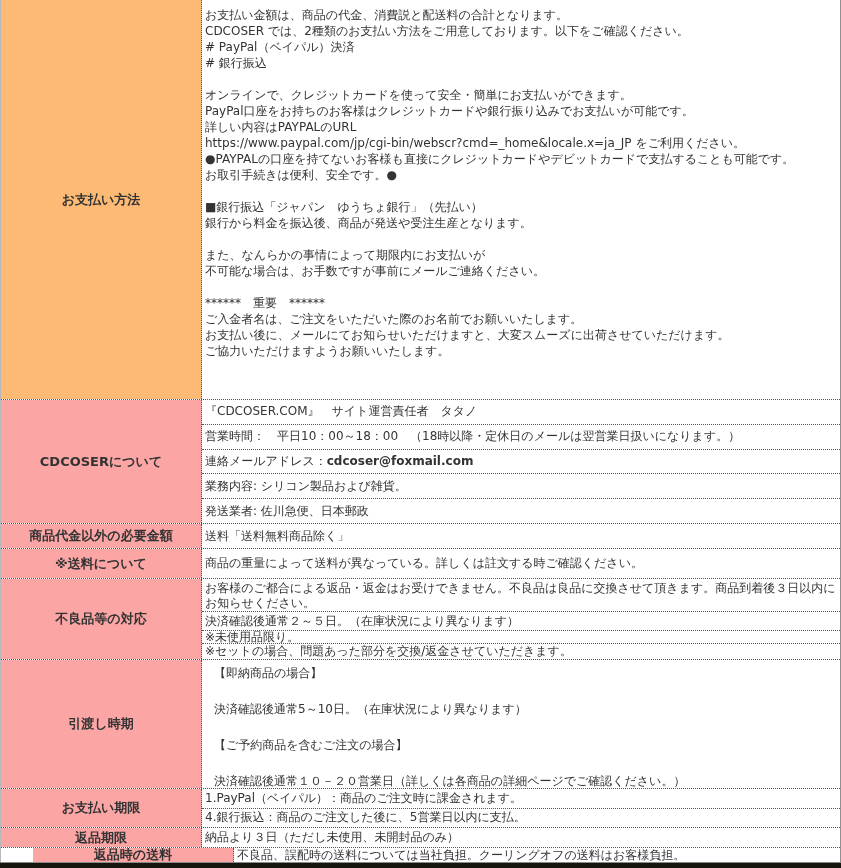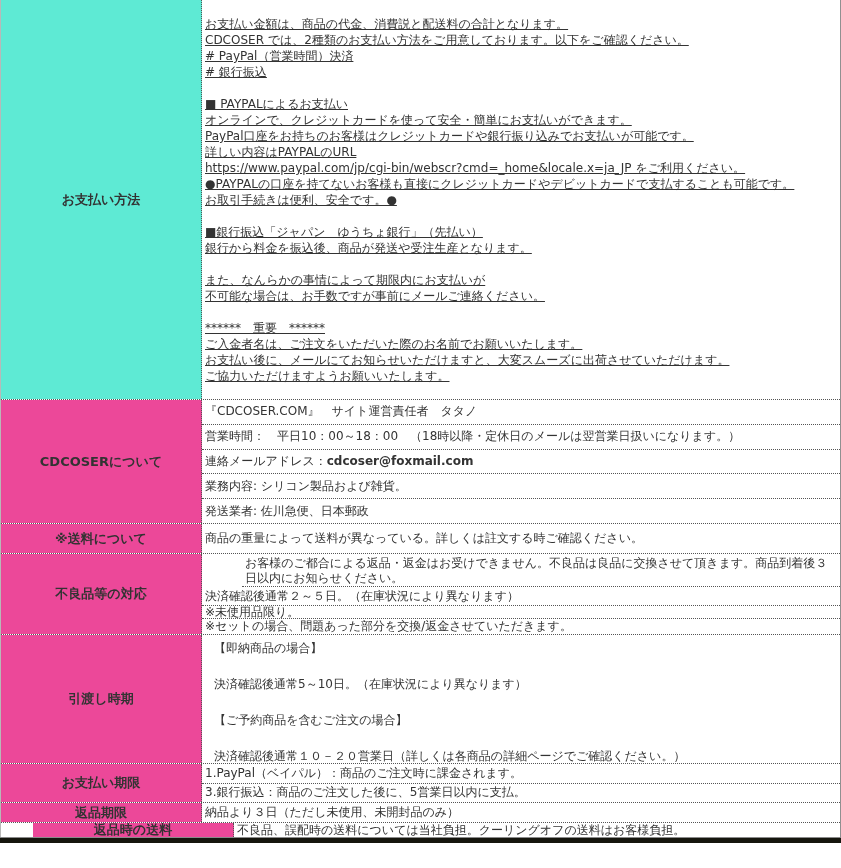--- a/index.html
+++ b/index.html
@@ -15,33 +15,33 @@
     width: 841px;
     border-left: 1px solid #b8b8b8;
     border-right: 1px solid #909090;
     background: #ffffff;
   }
   .row { display: flex; overflow: hidden; }
   .row + .row { border-top: 1px dotted #555555; }
   .cell-label {
     flex: 0 0 201px; max-width: 201px;
     border-right: 1px dotted #555555;
-    background: #ec4899;
+    background: #fca5a5;
     display: flex; align-items: center; justify-content: center;
     text-align: center;
     font-weight: bold; font-size: 13px;
     padding: 2px 4px;
   }
-  .row-payment .cell-label { background: #5eead4; }
+  .row-payment .cell-label { background: #fdba74; }
   .cell-content { flex: 1 1 auto; min-width: 0; overflow: hidden; }
   .cell-content.v-center { display: flex; align-items: center; padding: 0 3px; }
   .cell-content.stack { display: flex; flex-direction: column; justify-content: space-between; }
 
   .tline { line-height: 16px; min-height: 16px; padding: 0 3px; }
-  .pad-top { padding-top: 16px; text-decoration: underline; }
+  .pad-top { padding-top: 7px; }
 
   .srow {
     display: flex; align-items: center;
     padding: 0 3px;
     border-bottom: 1px dotted #555555;
     line-height: 15px;
   }
   .srow:last-child { border-bottom: none; }
   .srow.grow { flex: 1 1 auto; }
 
@@ -49,21 +49,21 @@
   .row-payment   { height: 399px; }
   .row-about     { height: 124px; }
   .row-extrafee  { height: 25px; }
   .row-shipnote  { height: 30px; }
   .row-defects   { height: 81px; }
   .row-delivery  { height: 129px; }
   .row-deadline  { height: 39px; }
   .row-retlimit  { height: 20px; }
   .row-retship   { height: 15px; padding-left: 32px; }
 
-  .row-defects .sub-0 { height: 33px; align-items: flex-start; padding-top: 2px; margin-left: 40px; }
+  .row-defects .sub-0 { height: 33px; align-items: flex-start; padding-top: 2px; }
   .row-defects .sub-1 { height: 19px; }
   .row-defects .sub-2 { height: 13px; }
   .row-defects .sub-3 { flex: 1 1 auto; }
 
   .tline6 { line-height: 18px; min-height: 18px; padding: 0 12px; }
   .pad-top6 { padding-top: 4px; }
 
   .email-bold { font-weight: bold; }
 
   .footer-bar {
@@ -76,24 +76,23 @@
 <body>
 
 <div class="screen">
   <div class="policy-table">
 
     <div class="row row-payment">
       <div class="cell-label">お支払い方法</div>
       <div class="cell-content pad-top">
         <div class="tline">お支払い金額は、商品の代金、消費説と配送料の合計となります。</div>
         <div class="tline">CDCOSER では、2種類のお支払い方法をご用意しております。以下をご確認ください。</div>
-        <div class="tline"># PayPal（営業時間）決済</div>
+        <div class="tline"># PayPal（ベイパル）決済</div>
         <div class="tline"># 銀行振込</div>
         <div class="tline"></div>
-        <div class="tline">■ PAYPALによるお支払い</div>
         <div class="tline">オンラインで、クレジットカードを使って安全・簡単にお支払いができます。</div>
         <div class="tline">PayPal口座をお持ちのお客様はクレジットカードや銀行振り込みでお支払いが可能です。</div>
         <div class="tline">詳しい内容はPAYPALのURL</div>
         <div class="tline">https://www.paypal.com/jp/cgi-bin/webscr?cmd=_home&amp;locale.x=ja_JP をご利用ください。</div>
         <div class="tline">●PAYPALの口座を持てないお客様も直接にクレジットカードやデビットカードで支払することも可能です。</div>
         <div class="tline">お取引手続きは便利、安全です。●</div>
         <div class="tline"></div>
         <div class="tline">■銀行振込「ジャパン　ゆうちょ銀行」（先払い）</div>
         <div class="tline">銀行から料金を振込後、商品が発送や受注生産となります。</div>
         <div class="tline"></div>
@@ -114,20 +113,24 @@
         <div class="srow grow">営業時間：　平日10：00～18：00　（18時以降・定休日のメールは翌営業日扱いになります。）</div>
         <div class="srow grow">
           <span>連絡メールアドレス：</span>
             <span class="email-bold">cdcoser@foxmail.com</span>
         </div>
         <div class="srow grow">業務内容: シリコン製品および雑貨。</div>
         <div class="srow grow">発送業者: 佐川急便、日本郵政</div>
       </div>
     </div>
 
+    <div class="row row-extrafee">
+      <div class="cell-label">商品代金以外の必要金額</div>
+      <div class="cell-content v-center">送料「送料無料商品除く」</div>
+    </div>
 
     <div class="row row-shipnote">
       <div class="cell-label">※送料について</div>
       <div class="cell-content v-center">商品の重量によって送料が異なっている。詳しくは註文する時ご確認ください。</div>
     </div>
 
     <div class="row row-defects">
       <div class="cell-label">不良品等の対応</div>
       <div class="cell-content stack">
         <div class="srow sub-0">お客様のご都合による返品・返金はお受けできません。不良品は良品に交換させて頂きます。商品到着後３日以内にお知らせください。</div>
@@ -147,21 +150,21 @@
         <div class="tline6">【ご予約商品を含むご注文の場合】</div>
         <div class="tline6"></div>
         <div class="tline6">決済確認後通常１０－２０営業日（詳しくは各商品の詳細ページでご確認ください。）</div>
       </div>
     </div>
 
     <div class="row row-deadline">
       <div class="cell-label">お支払い期限</div>
       <div class="cell-content stack">
         <div class="srow grow">1.PayPal（ベイパル）：商品のご注文時に課金されます。</div>
-        <div class="srow grow">3.銀行振込：商品のご注文した後に、5営業日以内に支払。</div>
+        <div class="srow grow">4.銀行振込：商品のご注文した後に、5営業日以内に支払。</div>
       </div>
     </div>
 
     <div class="row row-retlimit">
       <div class="cell-label">返品期限</div>
       <div class="cell-content v-center">納品より３日（ただし未使用、未開封品のみ）</div>
     </div>
 
     <div class="row row-retship">
       <div class="cell-label">返品時の送料</div>

